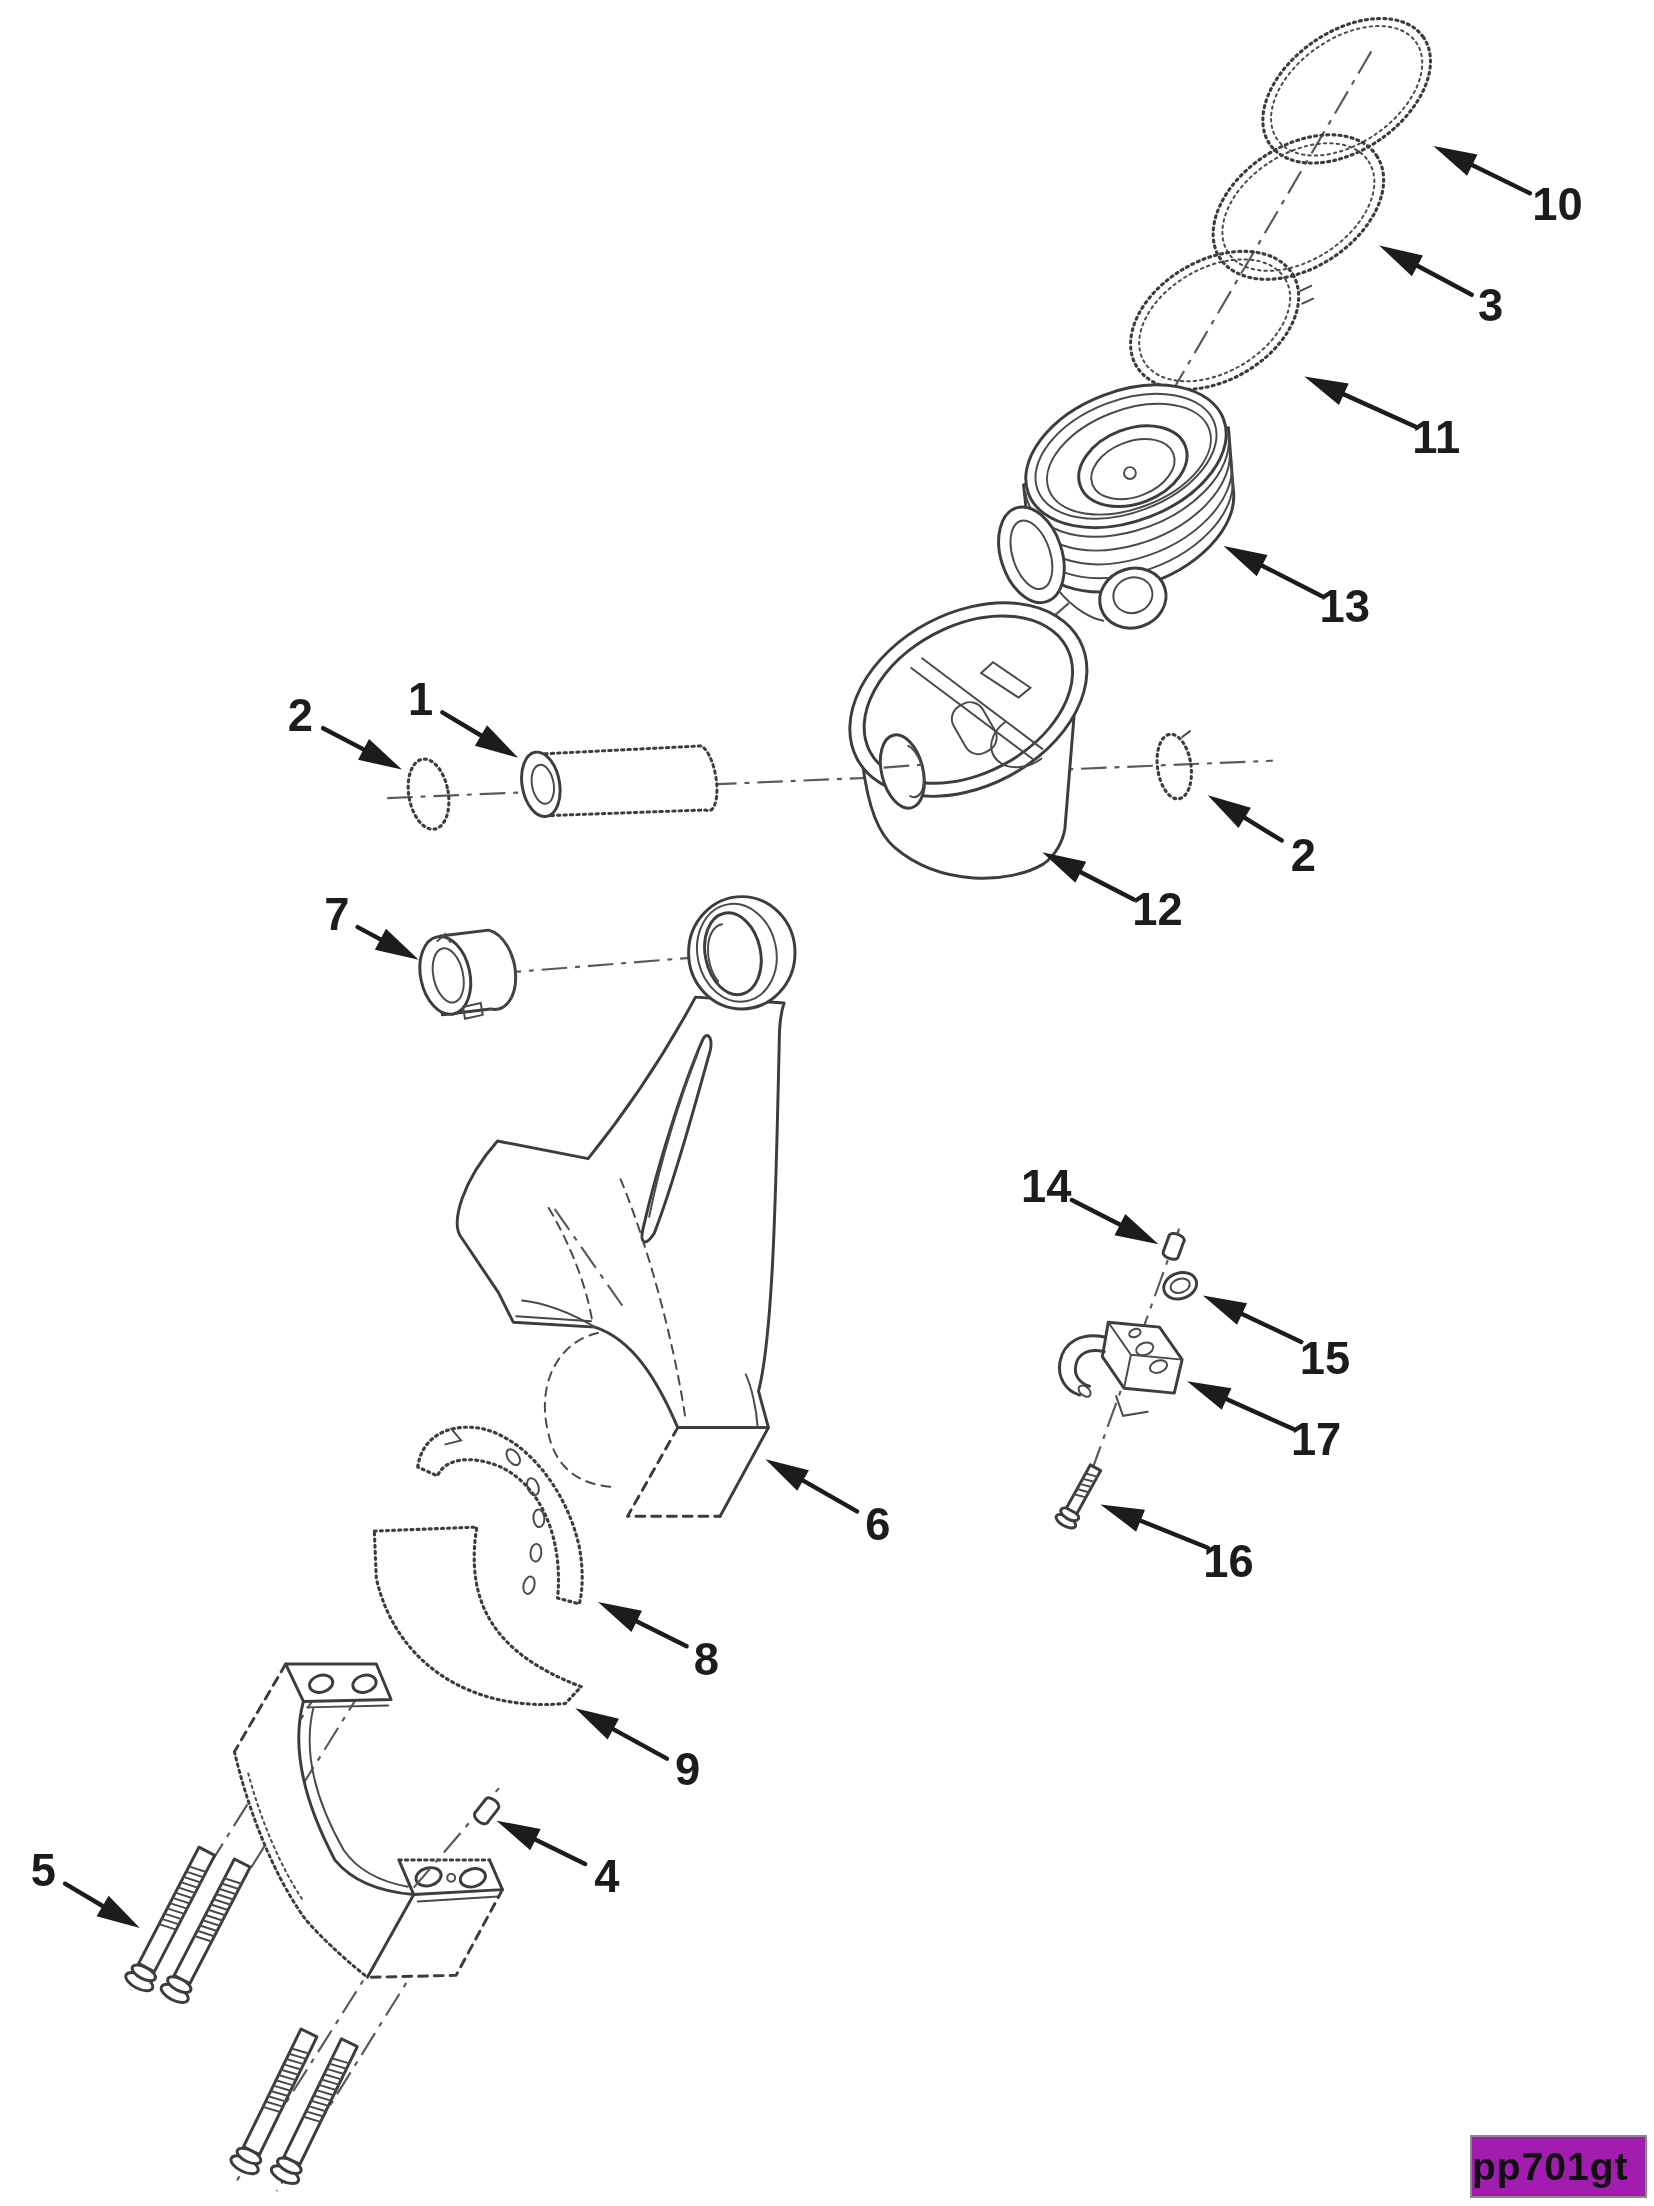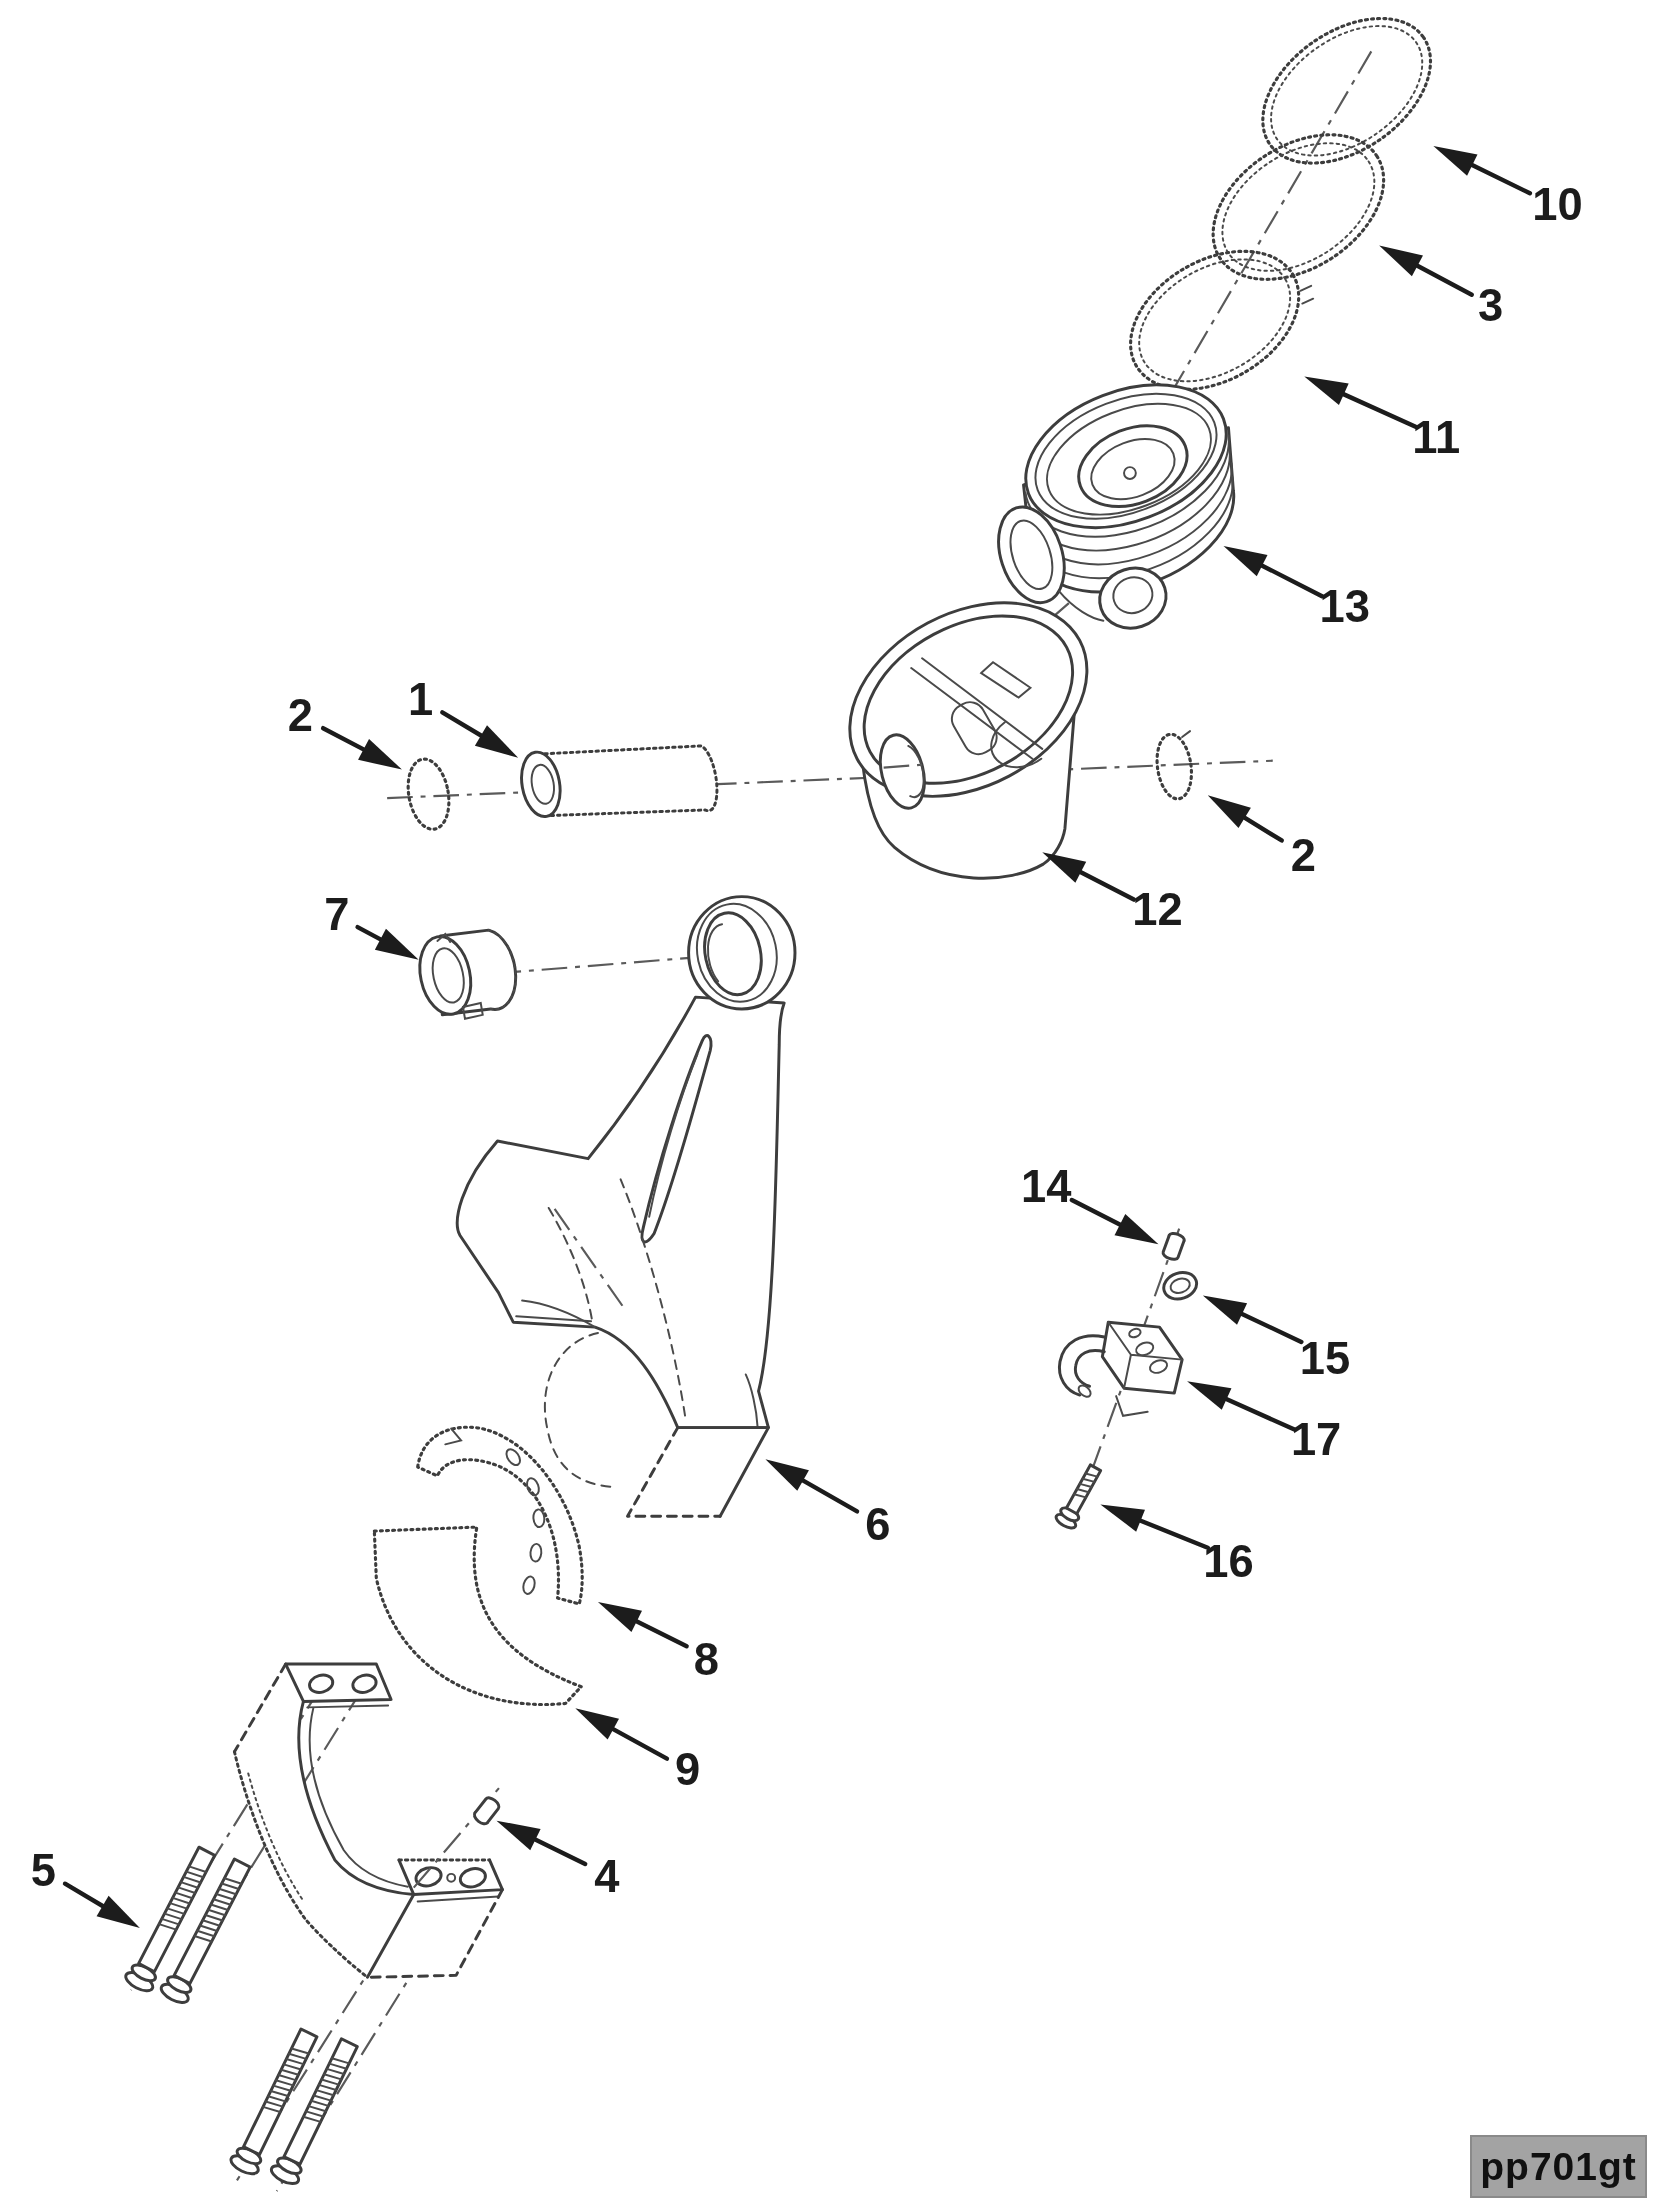--- a/index.html
+++ b/index.html
@@ -10,21 +10,21 @@
   .th{stroke:#4a4a4a;stroke-width:2;fill:none;stroke-linecap:round;}
   .fw{fill:#ffffff;}
   .dt{stroke-dasharray:2.5 4;}
   .st{stroke-dasharray:2 4.2;stroke-width:3.2;}
   .hd{stroke-dasharray:9 7;}
   .cl{stroke:#5a5a5a;stroke-width:2.2;fill:none;stroke-dasharray:26 8 5 8;stroke-linecap:butt;}
   .lbl{font:700 46px "Liberation Sans",sans-serif;fill:#1c1c1c;}
   .arrow-line{stroke:#1c1c1c;stroke-width:4.5;stroke-linecap:round;}
   .arrow-head{fill:#1c1c1c;stroke:none;}
   .code-box{position:absolute;left:1470px;top:2135px;width:173px;height:59px;border:2px solid #8a8a8a;
-    display:flex;align-items:center;justify-content:center;background:#a3a3a3;
+    display:flex;align-items:center;background:#a21caf;
     font:700 39px "Liberation Sans",sans-serif;color:#101010;letter-spacing:1px;}
 </style>
 </head>
 <body>
 
 <div class="stage">
 <svg id="diagram" width="1655" height="2207" viewBox="0 0 1680 2240" xmlns="http://www.w3.org/2000/svg">
 
   <defs>
     <g id="bolt-shape">

